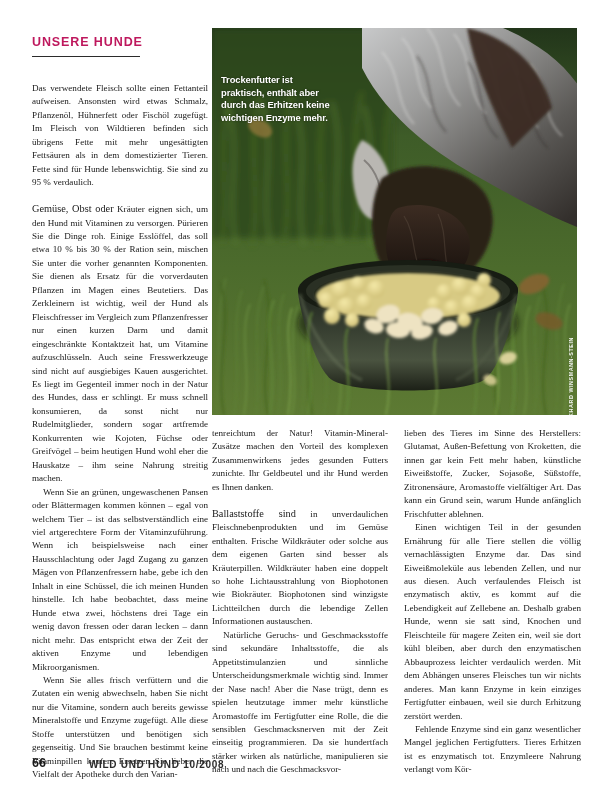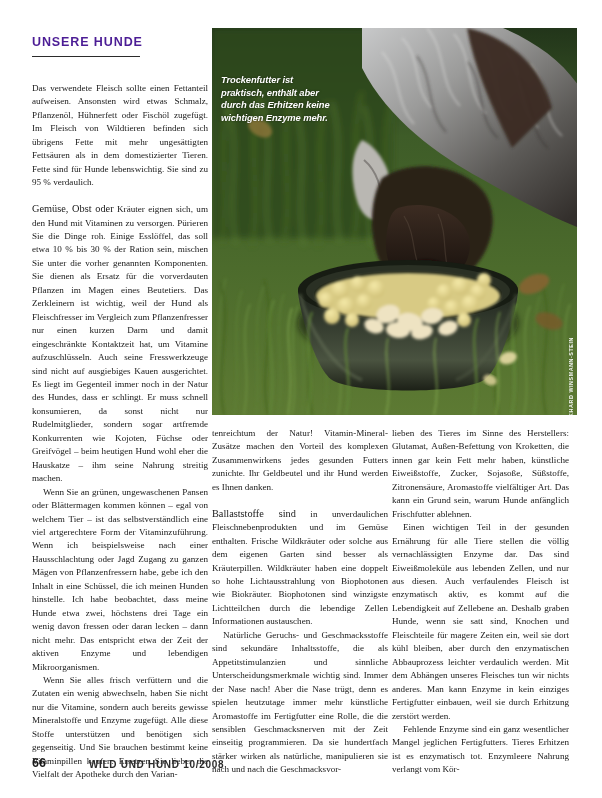--- a/index.html
+++ b/index.html
@@ -21,21 +21,21 @@
     position: absolute;
     left: 32px;
     top: 36px;
     width: 170px;
   }
   .header-title {
     font-family: "Liberation Sans", sans-serif;
     font-weight: bold;
     font-size: 12.5px;
     letter-spacing: 0.9px;
-    color: #4c1d95;
+    color: #be185d;
     text-transform: uppercase;
     line-height: 1;
     white-space: nowrap;
   }
   .header-rule {
     margin-top: 7px;
     width: 108px;
     height: 1.6px;
     background: #2b2b2b;
   }
@@ -57,21 +57,20 @@
     left: 9px;
     top: 46px;
     width: 112px;
     font-family: "Liberation Sans", sans-serif;
     font-weight: bold;
     font-size: 9.4px;
     line-height: 12.6px;
     color: #ffffff;
     text-shadow: 0 0 2px rgba(0,0,0,0.55);
     letter-spacing: -0.1px;
-    font-style: italic;
   }
 
   .photo-credit {
     position: absolute;
     right: 3px;
     bottom: 78px;
     transform-origin: right bottom;
     transform: rotate(-90deg);
     font-family: "Liberation Sans", sans-serif;
     font-size: 5.4px;
@@ -98,21 +97,21 @@
   .col p.indent { text-indent: 11px; }
   .col p.space-before { margin-top: 12.5px; }
   .col .lead {
     font-family: "Liberation Serif", serif;
     font-weight: normal;
     font-size: 10.3px;
   }
 
   #col1 { left: 32px; top: 82px; width: 176px; }
   #col2 { left: 212px; top: 427px; width: 176px; }
-  #col3 { left: 392px; top: 427px; width: 177px; }
+  #col3 { left: 404px; top: 427px; width: 177px; }
 
   
   .footer {
     position: absolute;
     left: 32px;
     top: 756px;
     display: flex;
     align-items: flex-end;
     gap: 23px;
   }

